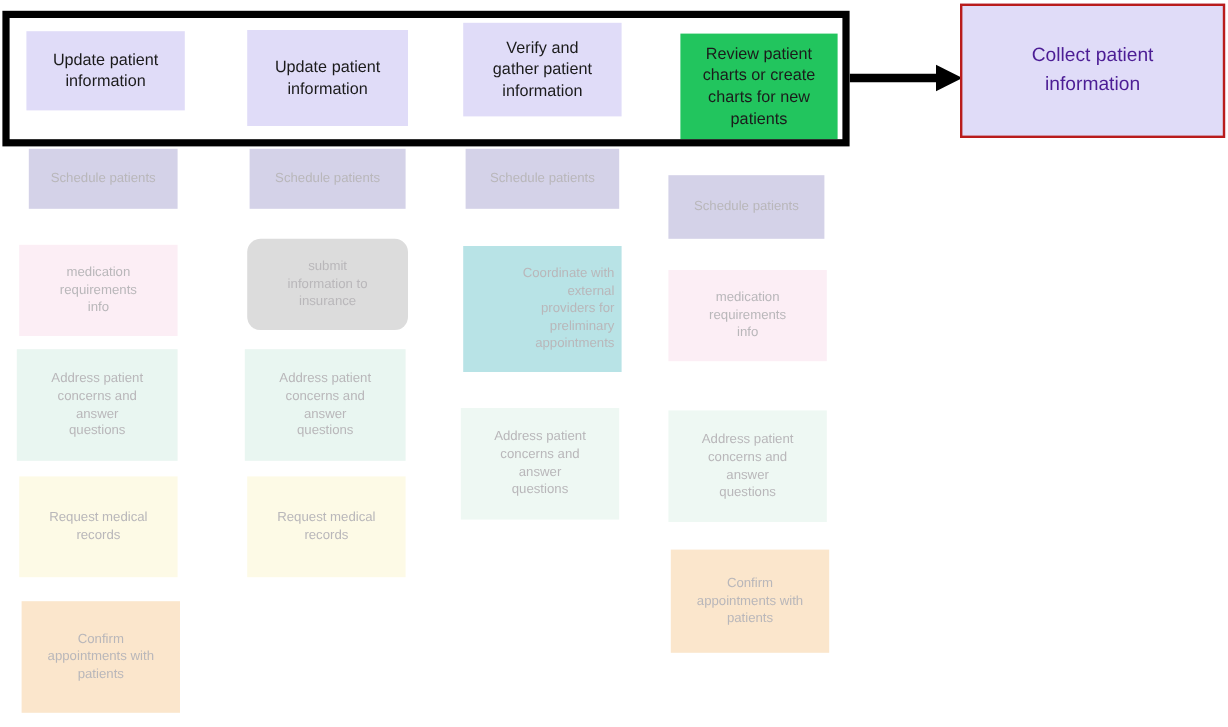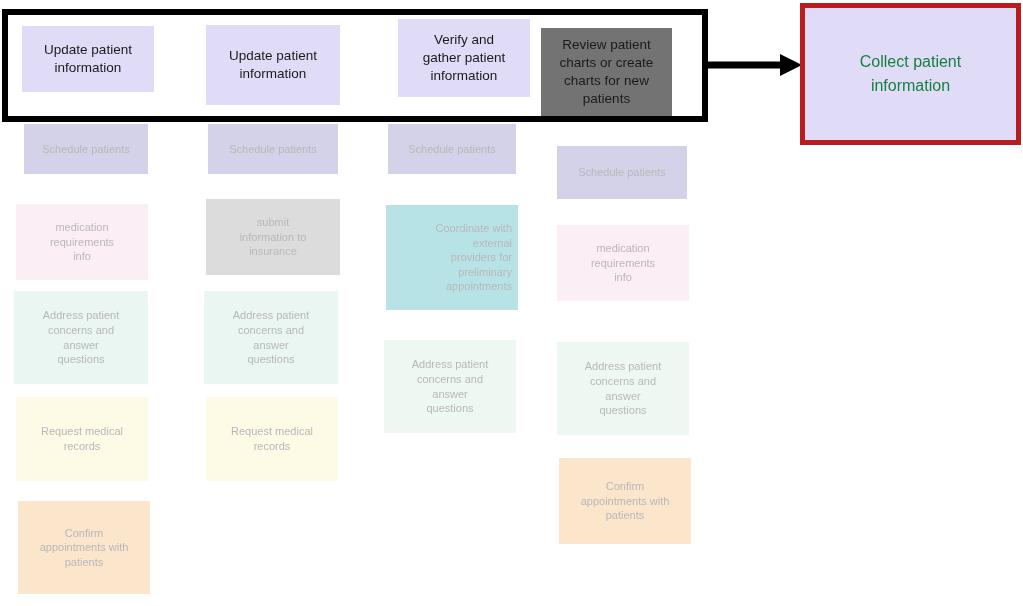--- a/index.html
+++ b/index.html
@@ -69,29 +69,29 @@
     height: 101px;
     background: #ffffff;
   }
 
   
   #outcome-box {
     position: absolute;
     left: 800px;
     top: 3px;
     width: 221px;
-    height: 142px;
+    height: 112px;
     box-sizing: border-box;
-    border: 5px solid #b91c1c;
+    border: 2px solid #b91c1c;
     background: #e0dcf8;
     display: flex;
     align-items: center;
     justify-content: center;
     text-align: center;
-    color: #15803d;
+    color: #4c1d95;
     font-size: 16px;
     line-height: 1.5;
     white-space: pre-line;
   }
 
   
   #arrow {
     position: absolute;
     left: 708px;
     top: 52px;
@@ -112,21 +112,21 @@
       <div class="card faded" style="left: 14px; top: 291px; width: 134px; height: 93px; background: rgb(233, 246, 241);"><span class="card-text">Address patient
 concerns and
 answer
 questions</span></div>
       <div class="card faded" style="left: 16px; top: 397px; width: 132px; height: 84px; background: rgb(253, 250, 230);"><span class="card-text">Request medical
 records</span></div>
       <div class="card faded" style="left: 18px; top: 501px; width: 132px; height: 93px; background: rgb(251, 230, 204);"><span class="card-text">Confirm
 appointments with
 patients</span></div>
       <div class="card faded" style="left: 208px; top: 124px; width: 130px; height: 50px; background: rgb(212, 210, 232);"><span class="card-text">Schedule patients</span></div>
-      <div class="card faded" style="left: 206px; top: 199px; width: 134px; height: 76px; background: rgb(220, 220, 220);"><span class="card-text">submit
+      <div class="card faded" style="left: 206px; top: 199px; width: 134px; height: 76px; background: rgb(220, 220, 220); border-radius: 11px;"><span class="card-text">submit
 information to
 insurance</span></div>
       <div class="card faded" style="left: 204px; top: 291px; width: 134px; height: 93px; background: rgb(233, 246, 241);"><span class="card-text">Address patient
 concerns and
 answer
 questions</span></div>
       <div class="card faded" style="left: 206px; top: 397px; width: 132px; height: 84px; background: rgb(253, 250, 230);"><span class="card-text">Request medical
 records</span></div>
       <div class="card faded" style="left: 388px; top: 124px; width: 128px; height: 50px; background: rgb(212, 210, 232);"><span class="card-text">Schedule patients</span></div>
       <div class="card faded" style="left: 386px; top: 205px; width: 132px; height: 105px; background: rgb(184, 227, 230); text-align: right;"><span class="card-text">Coordinate with
@@ -147,24 +147,24 @@
 answer
 questions</span></div>
       <div class="card faded" style="left: 559px; top: 458px; width: 132px; height: 86px; background: rgb(251, 230, 204);"><span class="card-text">Confirm
 appointments with
 patients</span></div>
       <div id="group-frame-fill"></div>
       <div class="card active" style="left: 22px; top: 26px; width: 132px; height: 66px; background: rgb(224, 220, 248);"><span class="card-text">Update patient
 information</span></div>
       <div class="card active" style="left: 206px; top: 25px; width: 134px; height: 80px; background: rgb(224, 220, 248);"><span class="card-text">Update patient
 information</span></div>
-      <div class="card active" style="left: 386px; top: 19px; width: 132px; height: 78px; background: rgb(224, 220, 248); margin-left: 12px;"><span class="card-text">Verify and
+      <div class="card active" style="left: 386px; top: 19px; width: 132px; height: 78px; background: rgb(224, 220, 248);"><span class="card-text">Verify and
 gather patient
 information</span></div>
-      <div class="card active" style="left: 541px; top: 28px; width: 131px; height: 88px; background: #737373;"><span class="card-text">Review patient
+      <div class="card active" style="left: 567px; top: 28px; width: 131px; height: 88px; background: #22c55e;"><span class="card-text">Review patient
 charts or create
 charts for new
 patients</span></div>
     </div>
 
   <div id="group-frame"></div>
 
   <svg id="arrow" viewBox="0 0 94 26">
     <line x1="0" y1="13" x2="76" y2="13" stroke="#000000" stroke-width="7"></line>
     <polygon points="72,2 94,13 72,24" fill="#000000"></polygon>

